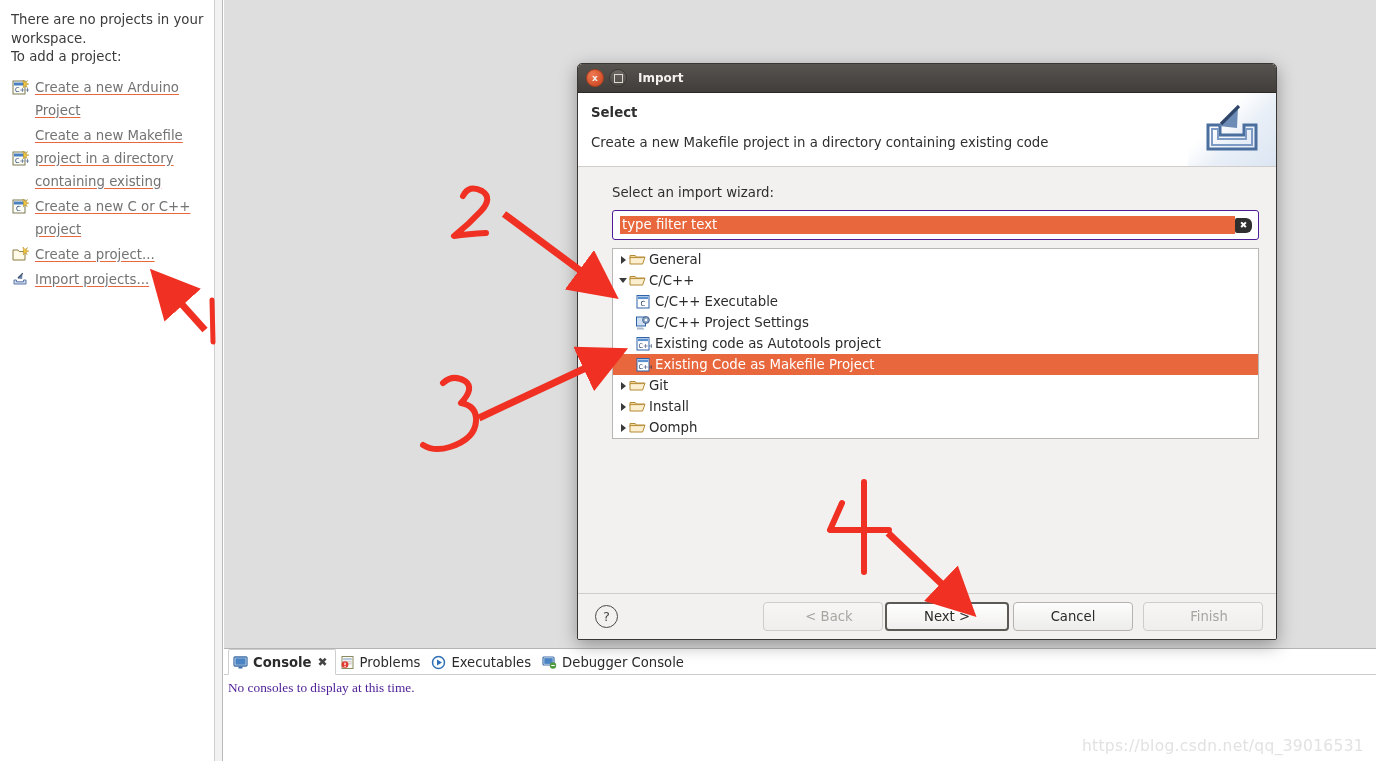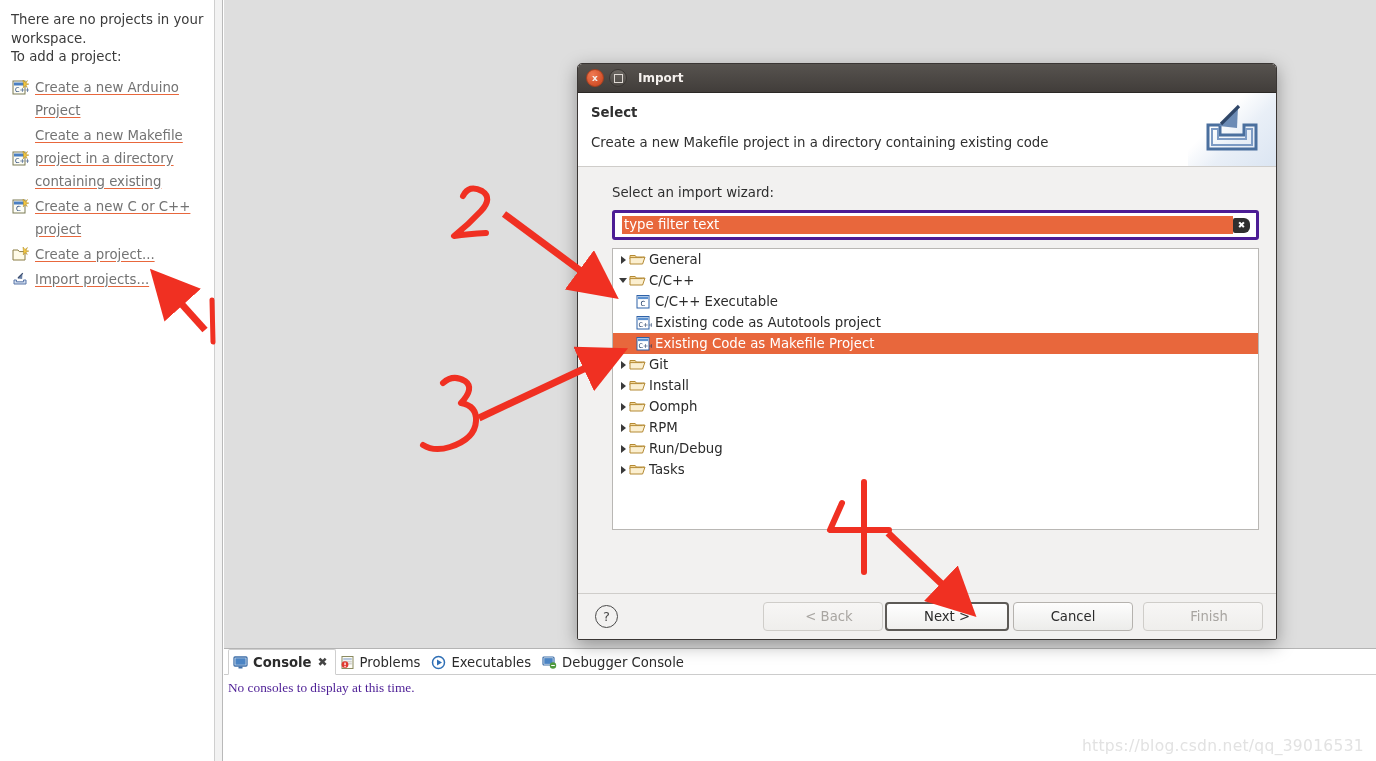--- a/index.html
+++ b/index.html
@@ -218,21 +218,21 @@
     position: relative;
   }
   #wizard-label {
     font-size: 13.3px;
     color: #2f2f2f;
     margin-bottom: 10px;
   }
   #filter-box {
     height: 30px;
     background: #ffffff;
-    border: 3px solid #4c1d95;
+    border: 1px solid #4c1d95;
     border-radius: 3px;
     display: flex;
     align-items: center;
     padding: 0 6px 0 7px;
     box-sizing: border-box;
   }
   #filter-text {
     font-size: 13.3px;
     color: #ffffff;
     background: #e8673c;
@@ -244,21 +244,21 @@
     background: #2f2f2f;
     border-radius: 2px 6px 6px 2px;
     position: relative;
     flex: 0 0 17px;
     display: flex; align-items: center; justify-content: center;
     color: #ffffff; font-size: 9px; font-weight: bold;
     cursor: pointer;
   }
   #tree {
     margin-top: 8px;
-    height: 282px;
+    height: 191px;
     background: #ffffff;
     border: 1px solid #b9b7b4;
     overflow: hidden;
     box-sizing: border-box;
   }
   .trow {
     height: 21px;
     display: flex;
     align-items: center;
     font-size: 13.3px;
@@ -547,20 +547,31 @@
           <span class="tico">
             <svg width="17" height="16" viewBox="0 0 17 16">
                 <rect x="2" y="1.5" width="12" height="12.5" fill="#ffffff" stroke="#2f62a8" stroke-width="1"></rect>
                 <rect x="3" y="2.5" width="10" height="2.6" fill="#5c91d0"></rect>
                 <text x="5.5" y="12" font-size="7" font-family="DejaVu Sans, sans-serif" fill="#15325e">C</text>
               </svg>
           </span>
           <span class="tlabel">C/C++ Executable</span>
         </div>
 
+        <div class="trow child">
+          <span class="tico">
+            <svg width="17" height="16" viewBox="0 0 17 16">
+                <rect x="1.5" y="2" width="9" height="9" fill="#cfe0f2" stroke="#2f62a8" stroke-width="1"></rect>
+                <circle cx="11" cy="5" r="3.4" fill="#8aa4c6" stroke="#33527d" stroke-width=".8"></circle>
+                <circle cx="11" cy="5" r="1.2" fill="#ffffff"></circle>
+                <path d="M2 12.5 h6 l1.5 2 H2z" fill="#a8b8cc"></path>
+              </svg>
+          </span>
+          <span class="tlabel">C/C++ Project Settings</span>
+        </div>
 
         <div class="trow child">
           <span class="tico">
             <svg width="17" height="16" viewBox="0 0 17 16">
                 <rect x="2" y="1.5" width="12" height="12.5" fill="#ffffff" stroke="#2f62a8" stroke-width="1"></rect>
                 <rect x="3" y="2.5" width="10" height="2.6" fill="#5c91d0"></rect>
                 <text x="3.6" y="12" font-size="6.4" font-family="DejaVu Sans, sans-serif" fill="#15325e">C++</text>
               </svg>
           </span>
           <span class="tlabel">Existing code as Autotools project</span>

